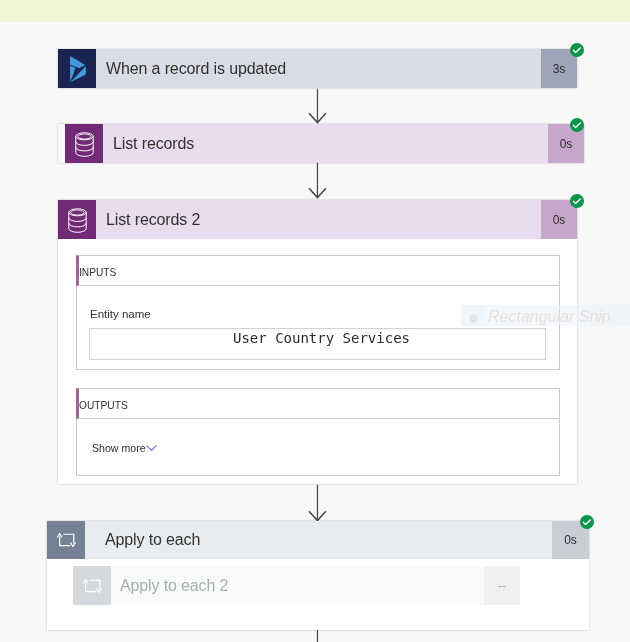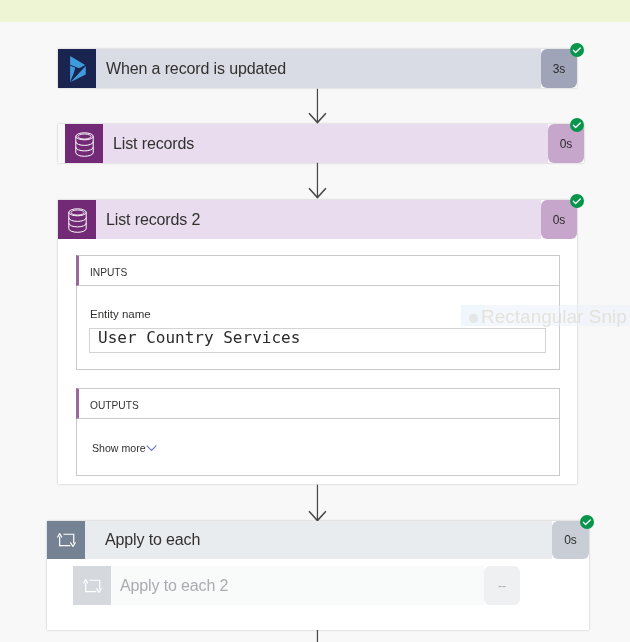--- a/index.html
+++ b/index.html
@@ -2,55 +2,55 @@
 <html><head>
 <meta charset="utf-8">
 <style>
   html,body{margin:0;padding:0;}
   body{width:630px;height:642px;background:#f7f7f9;font-family:"Liberation Sans",sans-serif;overflow:hidden;position:relative;}
   .topband{position:absolute;left:0;top:0;width:630px;height:22px;background:#eef5d4;}
   .canvas{position:absolute;left:0;top:22px;width:630px;height:620px;background:#f8f8f8;}
   .card{position:absolute;display:flex;box-shadow:0 0 2px rgba(0,0,0,.22);}
   .ic{width:38px;height:39px;display:flex;align-items:center;justify-content:center;flex:0 0 38px;}
   .ttl{flex:1;display:flex;align-items:center;padding-left:10px;font-size:16px;letter-spacing:-0.13px;color:#323130;}
-  .dur{width:36px;display:flex;align-items:center;justify-content:center;font-size:12px;color:#2b2b2b;border-radius:6px;}
+  .dur{width:36px;display:flex;align-items:center;justify-content:center;font-size:12px;color:#2b2b2b;}
   .badge{position:absolute;width:14px;height:14px;border-radius:50%;background:#07944b;z-index:5;overflow:hidden;}
   .arrow{position:absolute;}
 
   .card-trigger .ic{background:#192450;}
   .card-trigger .ttl{background:#d9dce4;}
   .card-trigger .dur{background:#9fa4b8;}
 
   .card-cds .ic{background:#722a76;}
   .card-cds .ttl{background:#e8dcee;}
   .card-cds .dur{background:#c7a6cb;}
 
   .panel{position:absolute;background:#fff;box-shadow:0 0 2px rgba(0,0,0,.25);}
   .sect{position:absolute;}
   .sect-hd{box-sizing:border-box;}
   .sect-hd{height:31px;border:1px solid #cacac9;border-left:3px solid #9a679c;display:flex;align-items:center;background:#fff;padding-top:4px;box-sizing:border-box;}
-  .sect-hd-label{font-size:10.2px;color:#333;letter-spacing:0;padding-left:11px;}
+  .sect-hd-label{font-size:10.2px;color:#333;letter-spacing:0;}
   .sect-body{border:1px solid #cacac9;border-top:none;background:#fff;position:relative;}
   .field-label{position:absolute;left:13px;top:22px;font-size:11.5px;color:#323130;}
-  .field-value{position:absolute;left:12px;top:42px;width:457px;height:25px;border:1px solid #d3d3d2;background:#fff;font-family:"DejaVu Sans Mono",monospace;font-size:16px;color:#2b2b2b;display:block;padding:2px 0 0 8px;line-height:14px;box-sizing:border-box;}
+  .field-value{position:absolute;left:12px;top:42px;width:457px;height:32px;border:1px solid #d3d3d2;background:#fff;font-family:"DejaVu Sans Mono",monospace;font-size:14px;color:#2b2b2b;display:block;padding:2px 0 0 8px;line-height:14px;box-sizing:border-box;text-align:center;}
   .showmore{position:absolute;left:15px;top:23px;display:flex;align-items:center;font-size:10.6px;color:#323130;cursor:pointer;}
 
   .loop-panel{position:absolute;background:#fff;box-shadow:0 0 2px rgba(0,0,0,.25);}
   .card-loop .ic{background:#758294;height:38px;align-items:flex-start;padding-top:12px;box-sizing:border-box;}
   .card-loop .ttl{background:#e8ecef;padding-left:20px;}
   .card-loop .dur{background:#c8cdd6;width:37px;}
   .card-loop-inner .ic{background:#d5d8dc;}
   .card-loop-inner .ttl{background:#f9fafa;color:#a9acb0;padding-left:9px;}
   .card-loop-inner .dur{background:#eff0f2;color:#a9acb0;}
 
   .snip{position:absolute;left:461px;top:305px;width:169px;height:21px;display:flex;align-items:center;z-index:8;}
   .snip-icon-box{position:absolute;left:0;top:0;width:24px;height:21px;background:rgba(224,238,250,.5);}
   .snip-bar{position:absolute;left:24px;top:0;width:145px;height:21px;background:rgba(233,241,249,.5);}
   .snip-dot{position:absolute;left:8px;top:9px;width:9px;height:9px;border-radius:50%;background:rgba(212,209,200,.42);}
-  .snip-text{position:absolute;left:20px;top:2px;font-size:19px;line-height:19px;color:rgba(219,212,202,.62);white-space:nowrap;}
+  .snip-text{position:absolute;left:27px;top:2px;font-size:16px;line-height:19px;color:rgba(219,212,202,.62);white-space:nowrap;font-style:italic;}
 </style>
 </head>
 <body>
 
 <div class="topband"></div>
 <div class="canvas"></div>
 
 <div class="card card-trigger" style="left:58px;top:49px;width:519px;height:39px;">
   <div class="ic icon-d365">
     <svg width="16" height="26" viewBox="0 0 16 26" aria-hidden="true" style="position:relative;left:1px;top:0px;">

